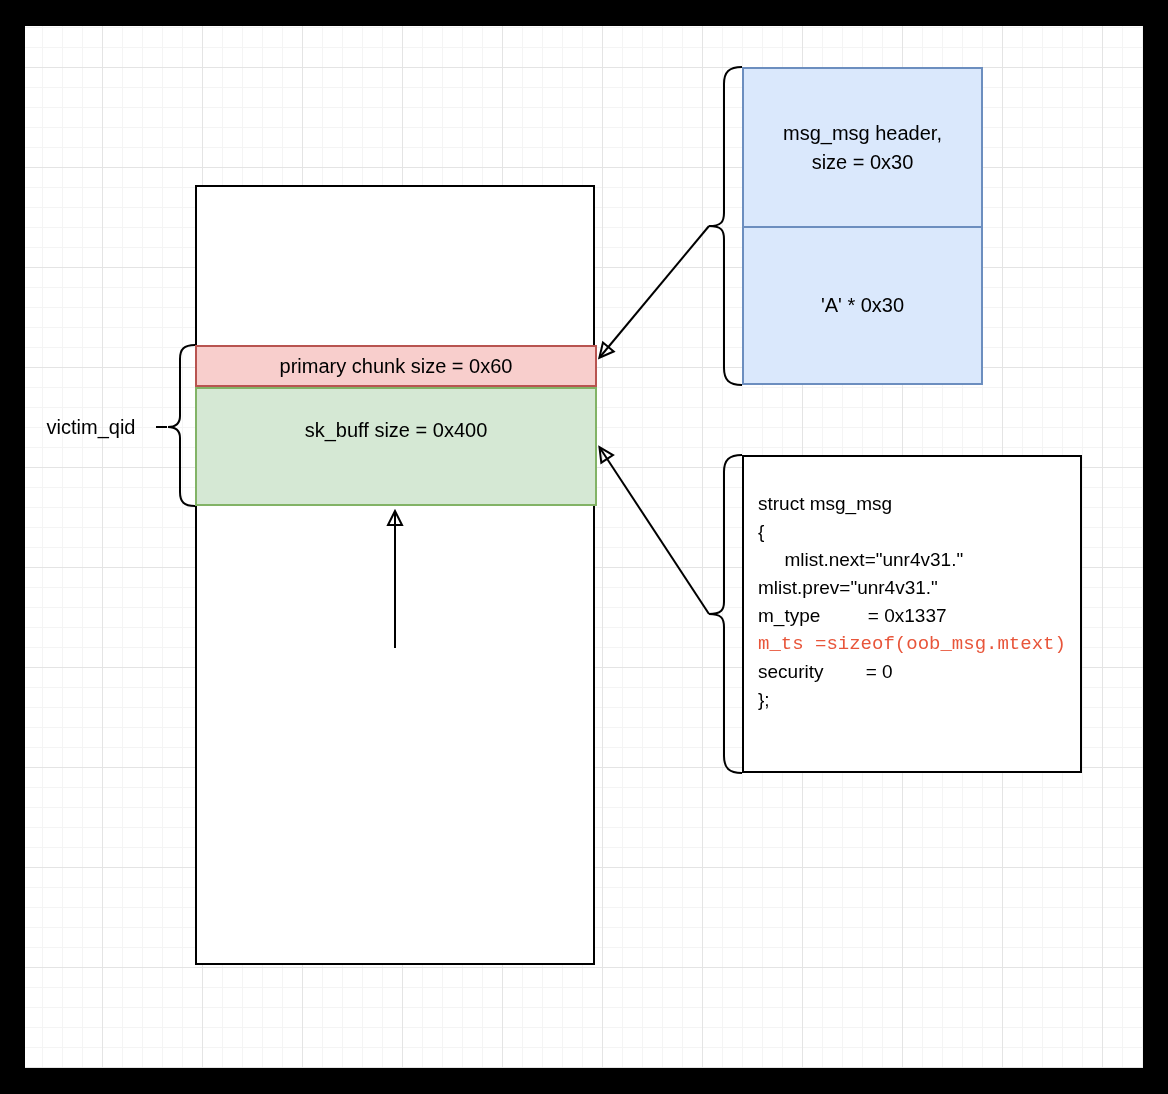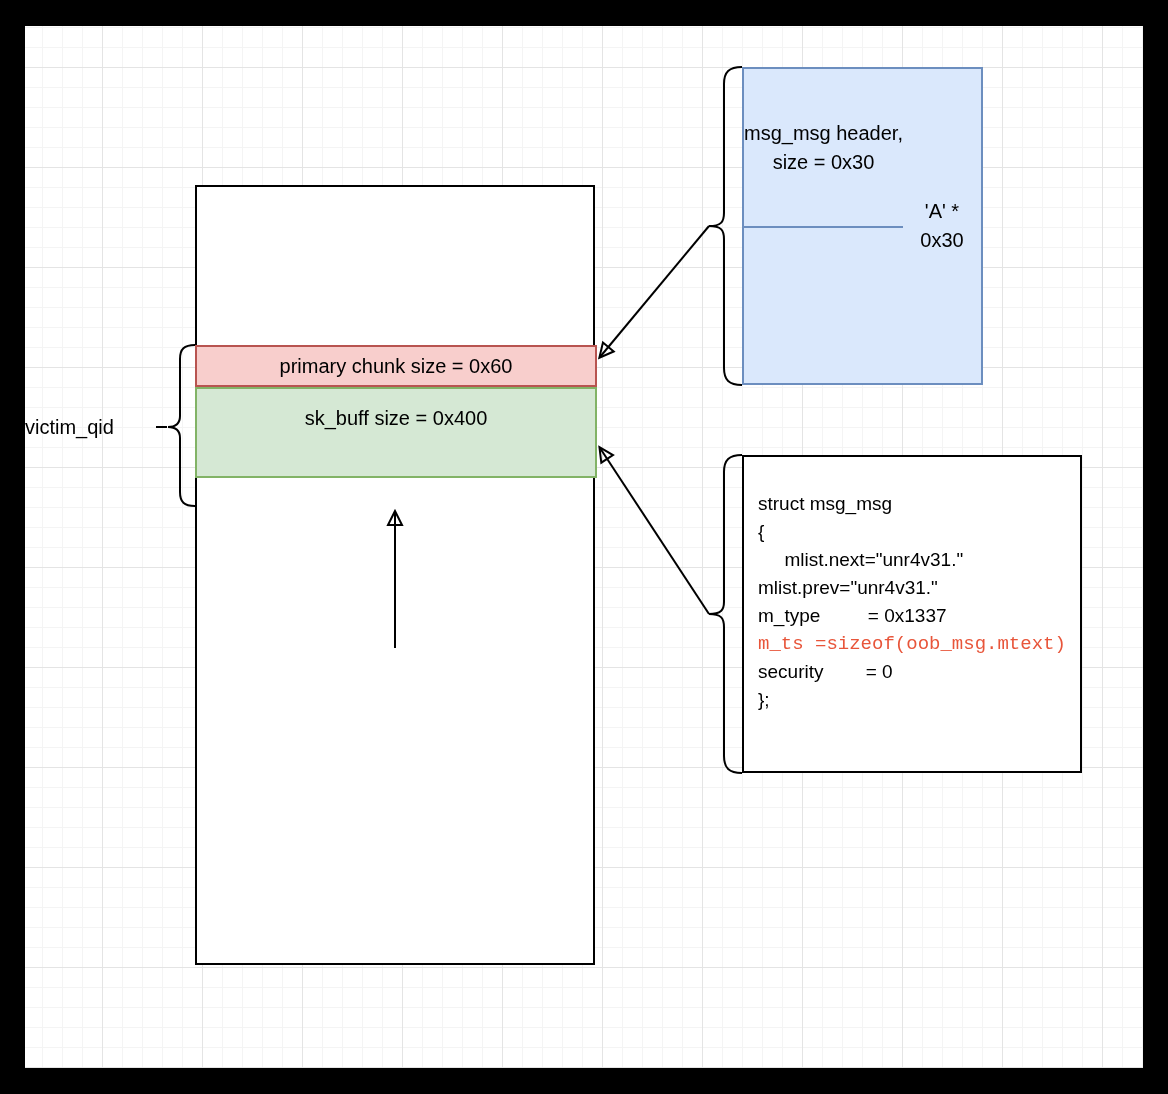--- a/index.html
+++ b/index.html
@@ -48,55 +48,55 @@
     align-items: center;
     font-size: 20px;
     color: #000000;
   }
   .band-red {
     top: 319px; height: 42px;
     background: #f8cecc;
     border: 2px solid #b85450;
   }
   .band-green {
-    top: 361px; height: 91px;
+    top: 361px; height: 119px;
     background: #d5e8d4;
     border: 2px solid #82b366;
     align-items: flex-start;
-    padding-top: 17px;
+    padding-top: 29px;
     line-height: 24px;
   }
   .kheap-label {
     position: absolute;
     left: 250px; top: 638px;
     width: 240px; height: 52px;
     text-align: center;
     font-size: 44px;
     font-weight: 700;
     line-height: 52px;
     color: #000000;
   }
   .victim-label {
     position: absolute;
     left: 0px; top: 388px;
     width: 132px; height: 26px;
-    text-align: left;
+    text-align: center;
     font-size: 20px;
     line-height: 26px;
     color: #000000;
   }
   .msg-box {
     position: absolute;
     left: 717px; top: 41px;
     width: 241px; height: 318px;
     box-sizing: border-box;
     background: #dae8fc;
     border: 2px solid #6c8ebf;
     display: flex;
-    flex-direction: row;
+    flex-direction: column;
   }
   .msg-cell {
     box-sizing: border-box;
     display: flex;
     flex-direction: column;
     justify-content: center;
     align-items: center;
     text-align: center;
     font-size: 20px;
     line-height: 29px;

